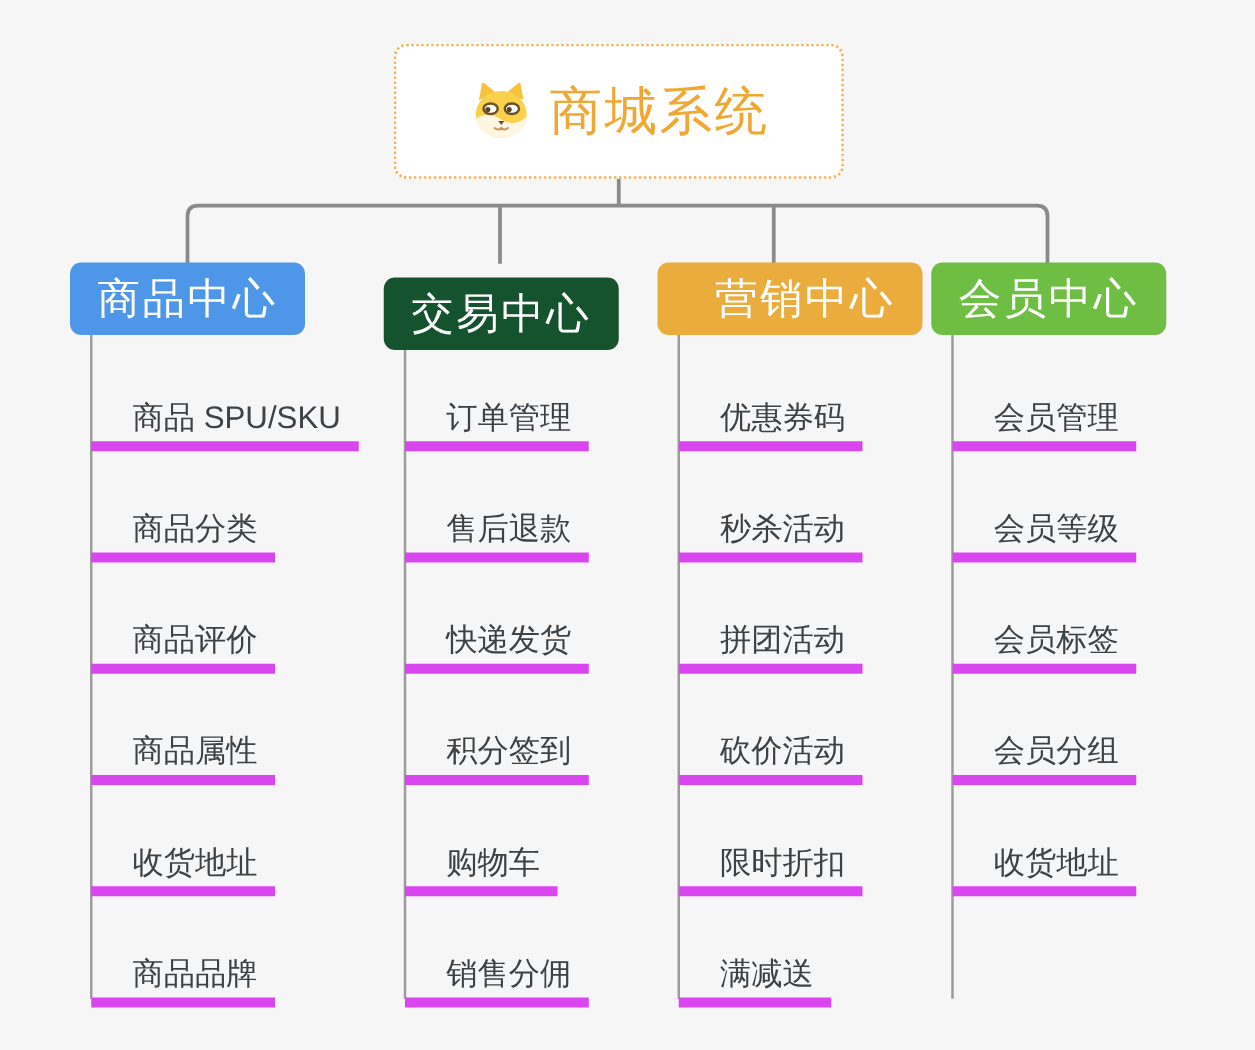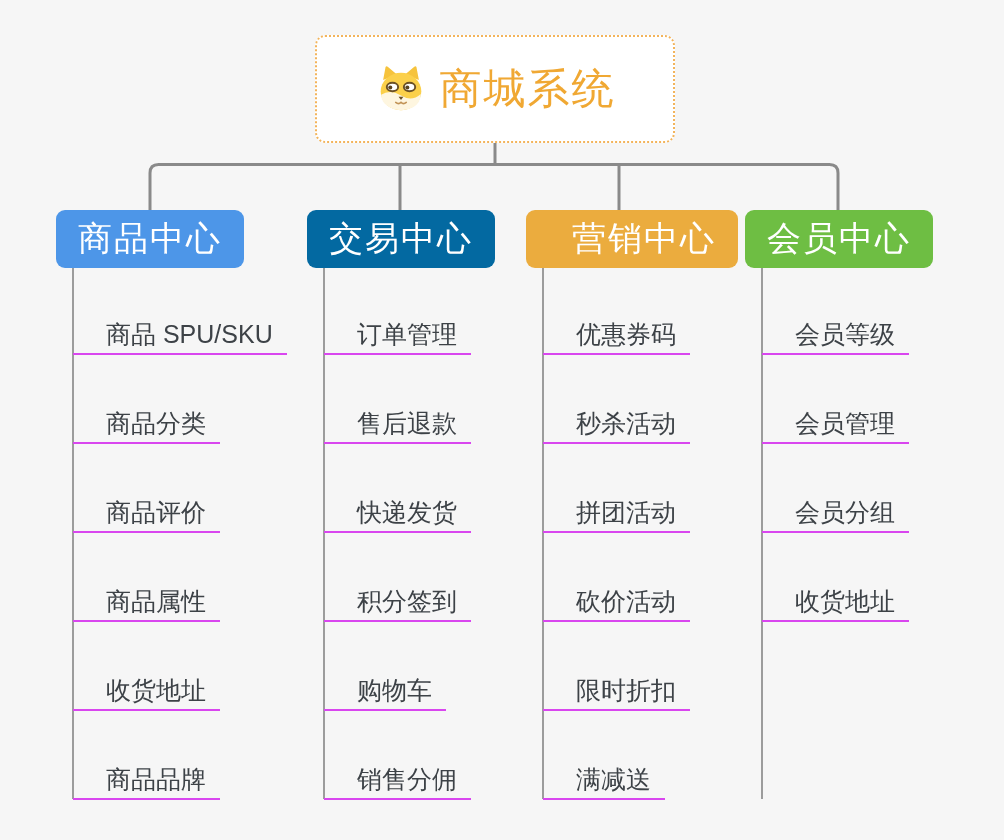--- a/index.html
+++ b/index.html
@@ -21,21 +21,21 @@
     position:absolute;top:210px;width:188px;height:58px;border-radius:9px;
     display:flex;align-items:center;justify-content:center;
     color:#FFFFFF;font-size:34px;font-weight:500;letter-spacing:2px;cursor:pointer;
   }
   #hdr1{left:56px}#hdr2{left:307px}#hdr3{left:526px}#hdr4{left:745px}
   
   .col{position:absolute;top:0;width:260px;height:840px;}
   #col1{left:73px}#col2{left:324px}#col3{left:543px}#col4{left:762px}
   .item{
     position:absolute;left:0;white-space:nowrap;
-    padding:0 14px 5px 33px;border-bottom:2px solid #d946ef;
+    padding:0 14px 5px 33px;border-bottom:8px solid #d946ef;
     font-size:25px;line-height:28px;color:#3D4247;cursor:pointer;text-align:right;
   }
   .item:nth-child(1){top:320px}
   .item:nth-child(2){top:409px}
   .item:nth-child(3){top:498px}
   .item:nth-child(4){top:587px}
   .item:nth-child(5){top:676px}
   .item:nth-child(6){top:765px}
 </style>
 </head>
@@ -71,21 +71,21 @@
         <path d="M29 38.5 L35 38.5 L32 42.5 Z" fill="#6B5126"></path>
         <path d="M25.5 45.5 Q29 48.5 32 45.5 Q35 48.5 38.5 45.5" stroke="#C29457" stroke-width="2" fill="none" stroke-linecap="round"></path>
       </svg>
     </span>
     <span class="root-title">商城系统</span>
   </div>
 
   <div class="hdr" id="hdr1" style="background: rgb(77, 150, 232);">
     <span>商品中心</span>
   </div>
-  <div class="hdr" id="hdr2" style="background: #0369a1;">
+  <div class="hdr" id="hdr2" style="background: #14532d; margin-top: 12px;">
     <span>交易中心</span>
   </div>
   <div class="hdr" id="hdr3" style="background: rgb(235, 172, 62); padding-left: 24px;">
     <span>营销中心</span>
   </div>
   <div class="hdr" id="hdr4" style="background: rgb(110, 190, 67);">
     <span>会员中心</span>
   </div>
 
   <div class="col" id="col1">
@@ -109,19 +109,20 @@
   <div class="col" id="col3">
     <div class="item">优惠券码</div>
     <div class="item">秒杀活动</div>
     <div class="item">拼团活动</div>
     <div class="item">砍价活动</div>
     <div class="item">限时折扣</div>
     <div class="item">满减送</div>
   </div>
 
   <div class="col" id="col4">
+    <div class="item">会员管理</div>
     <div class="item">会员等级</div>
-    <div class="item">会员管理</div>
+    <div class="item">会员标签</div>
     <div class="item">会员分组</div>
     <div class="item">收货地址</div>
   </div>
 
 </div>
 
 </body></html>

